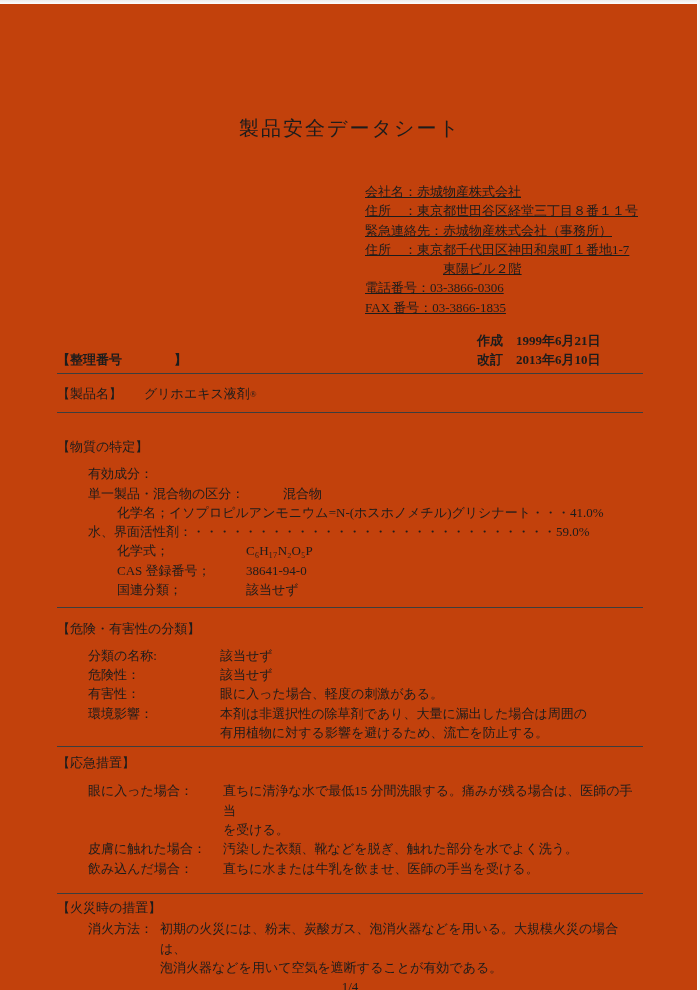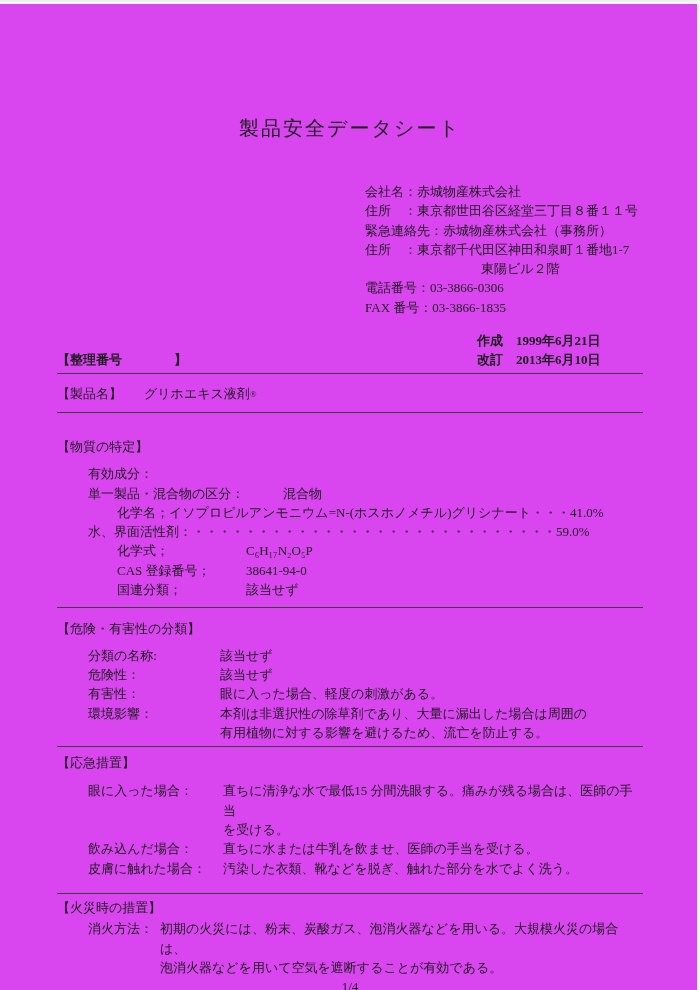--- a/index.html
+++ b/index.html
@@ -4,21 +4,21 @@
 <style>
   html,body { margin:0; padding:0; }
   body {
     background:#ffffff;
     font-family:"Liberation Serif","DejaVu Serif",serif;
   }
   .page {
     position:relative;
     width:700px; height:990px;
     margin:0 auto;
-    background:#d946ef;
+    background:#c2410c;
     color:#1c1c1c;
     overflow:hidden;
     box-sizing:border-box;
   }
   .scan-edge-top {
     position:absolute; top:0; left:0; right:0; height:4px;
     background:linear-gradient(#ebebeb,#fdfdfd);
   }
   .scan-edge-right {
     position:absolute; top:0; right:0; bottom:0; width:3px;
@@ -31,22 +31,22 @@
     line-height:19.3px;
   }
   .doc-title {
     padding-top:114px;
     text-align:center;
     font-size:20px;
     line-height:28px;
     letter-spacing:2px;
     font-weight:400;
   }
-  .company-block { margin-top:40px; margin-left:308px; }
-  .company-block .building { margin-left:116px; }
+  .company-block { margin-top:40px; margin-left:308px;text-decoration:underline; }
+  .company-block .building { margin-left:78px; }
   .meta-block { margin-top:14px; }
   .meta-row { display:flex;font-weight:bold; }
   .meta-row .left { flex:0 0 auto; }
   .meta-row .right { margin-left:auto; width:166px; flex:0 0 auto; }
   .hr {
     border:none; border-top:1px solid #3d3d3d;
     margin:0; height:0;
   }
   .hr1 { margin-top:3px; }
   .product-row { padding:10px 0 8px 0; }
@@ -175,26 +175,26 @@
 
     <div class="sec-firstaid">
       <div class="section-heading">【応急措置】</div>
       <div class="rows">
         <div class="row ind1">
           <span class="lbl lbl-aid">眼に入った場合：</span>
           <span class="txt">直ちに清浄な水で最低15 分間洗眼する。痛みが残る場合は、医師の手当
 を受ける。</span>
         </div>
         <div class="row ind1">
+          <span class="lbl lbl-aid">皮膚に触れた場合：</span>
+          <span class="txt">汚染した衣類、靴などを脱ぎ、触れた部分を水でよく洗う。</span>
+        </div>
+        <div class="row ind1">
           <span class="lbl lbl-aid">飲み込んだ場合：</span>
           <span class="txt">直ちに水または牛乳を飲ませ、医師の手当を受ける。</span>
-        </div>
-        <div class="row ind1">
-          <span class="lbl lbl-aid">皮膚に触れた場合：</span>
-          <span class="txt">汚染した衣類、靴などを脱ぎ、触れた部分を水でよく洗う。</span>
         </div>
       </div>
     </div>
 
     <hr class="hr hr5">
 
     <div class="sec-fire">
       <div class="section-heading">【火災時の措置】</div>
       <div class="rows">
         <div class="row ind1">

